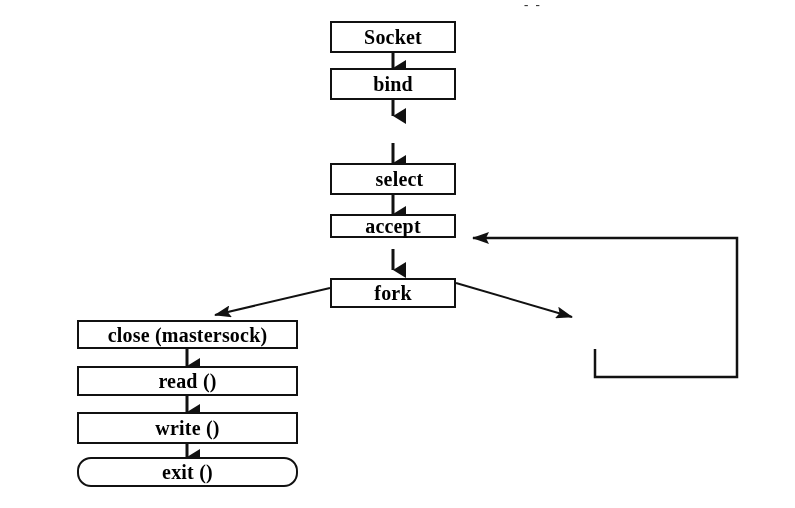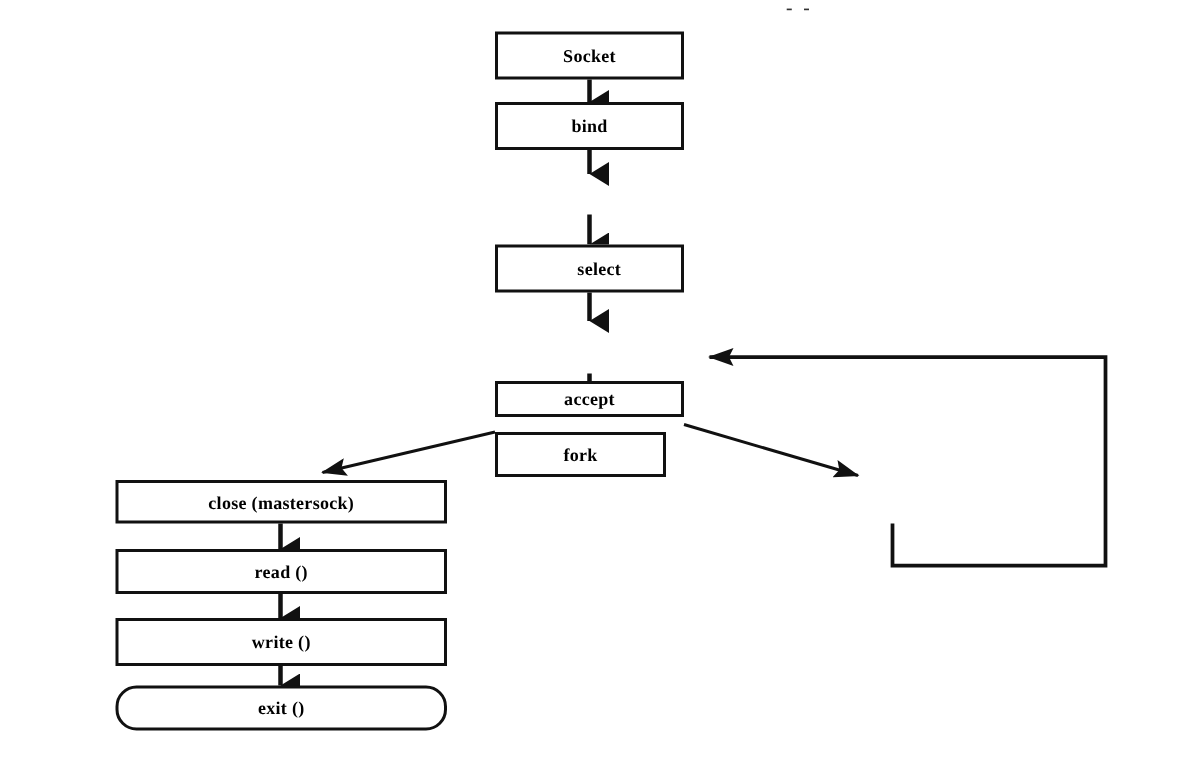--- a/index.html
+++ b/index.html
@@ -24,21 +24,21 @@
   }
   .node {
     position: absolute;
     box-sizing: border-box;
     border: 2px solid #111111;
     background: #ffffff;
     display: flex;
     align-items: center;
     justify-content: center;
     font-weight: bold;
-    font-size: 12px;
+    font-size: 20px;
     color: #000000;
     letter-spacing: 0.2px;
     line-height: 1;
     z-index: 3;
     white-space: nowrap;
   }
   .clip-artifact {
     position: absolute;
     color: #333333;
     font-size: 13px;
@@ -100,23 +100,23 @@
     </g>
   </svg>
 
   <div class="node" style="left:330px; top:21px; width:126px; height:32px;">Socket</div>
 
   <div class="node" style="left:330px; top:68px; width:126px; height:32px;">bind</div>
 
 
   <div class="node" style="left:330px; top:163px; width:126px; height:32px;padding-left:13px;">select</div>
 
-  <div class="node" style="left:330px; top:214px; width:126px; height:24px;margin-top:40px;">accept</div>
+  <div class="node" style="left:330px; top:214px; width:126px; height:24px;">accept</div>
 
-  <div class="node" style="left:330px; top:288px; width:114px; height:30px;">fork</div>
+  <div class="node" style="left:330px; top:278px; width:126px; height:30px;">fork</div>
 
   <div class="node" style="left:77px; top:320px; width:221px; height:29px;">close (mastersock)</div>
 
   <div class="node" style="left:77px; top:366px; width:221px; height:30px;text-align:right;">read ()</div>
 
   <div class="node" style="left:77px; top:412px; width:221px; height:32px;">write ()</div>
 
   <div class="node" style="left:77px; top:457px; width:221px; height:30px;border-radius:14px;">exit ()</div>
 
 

